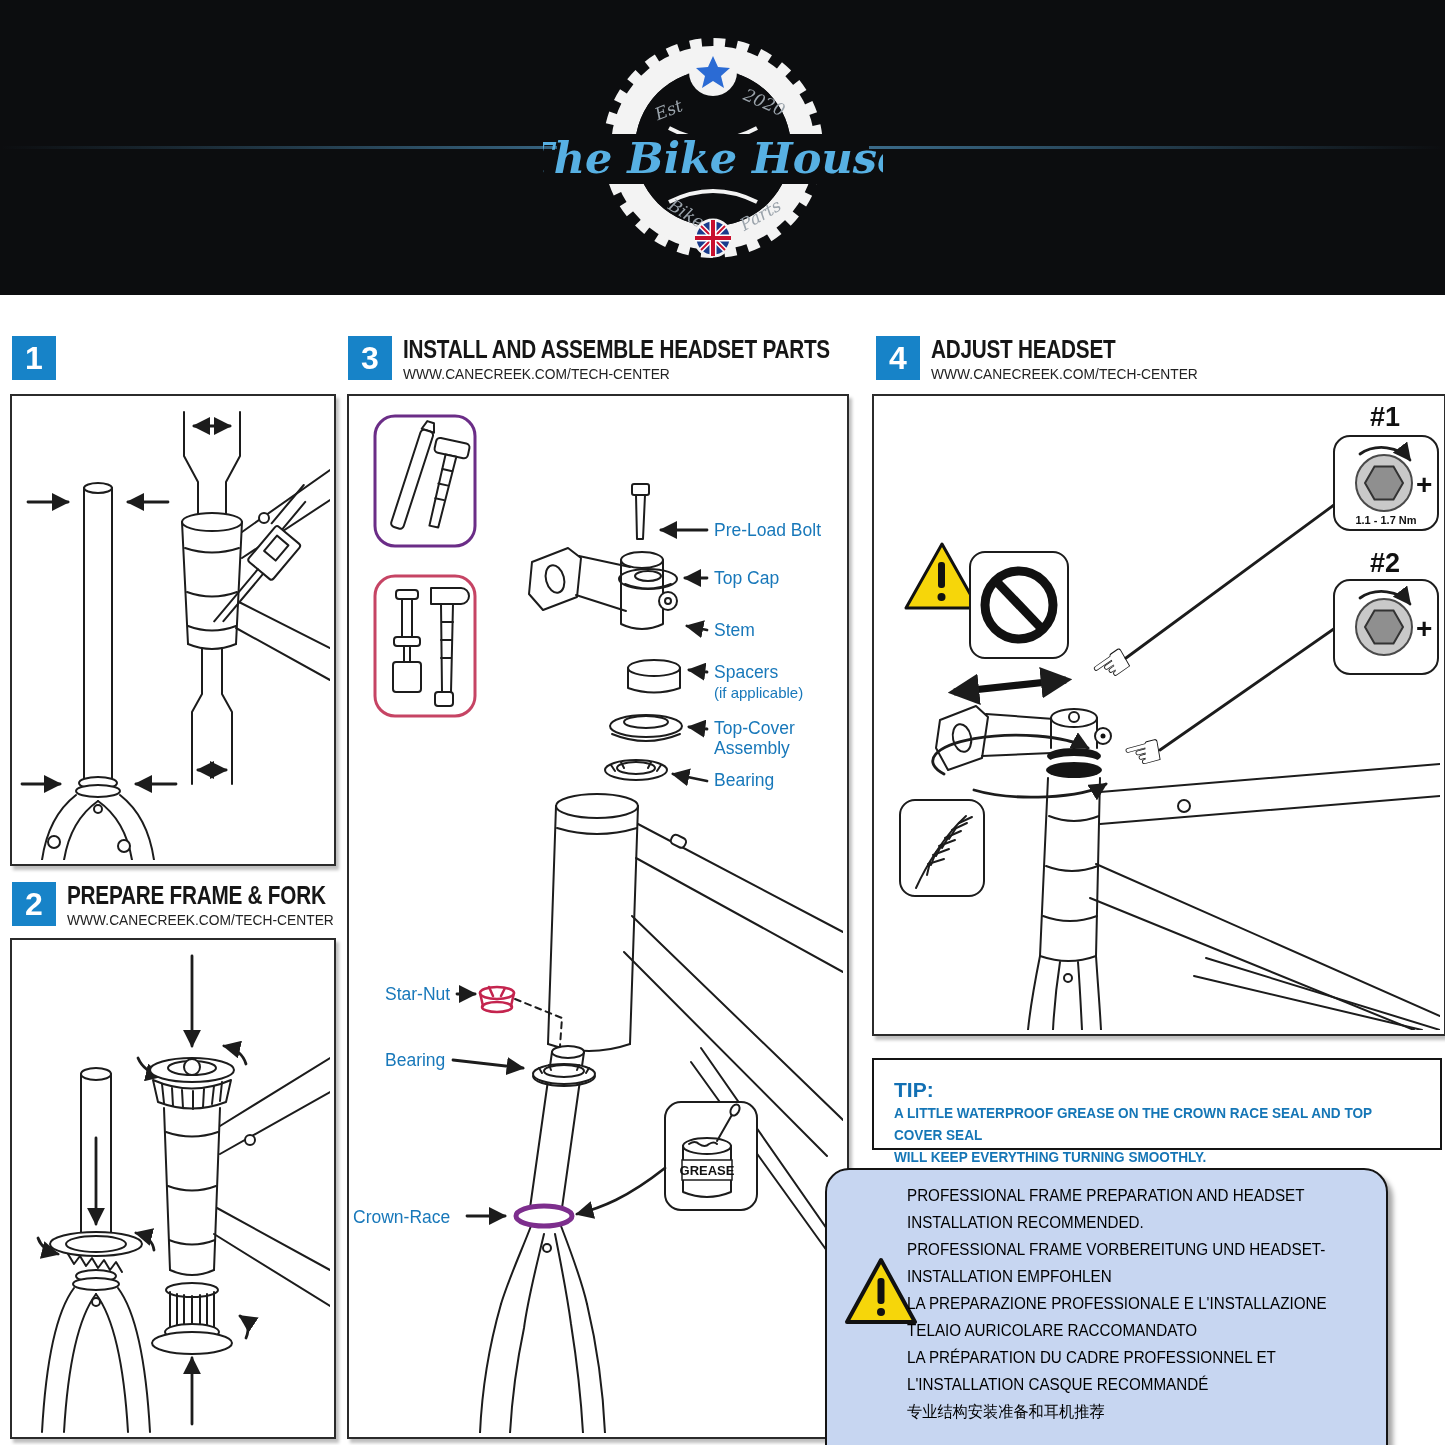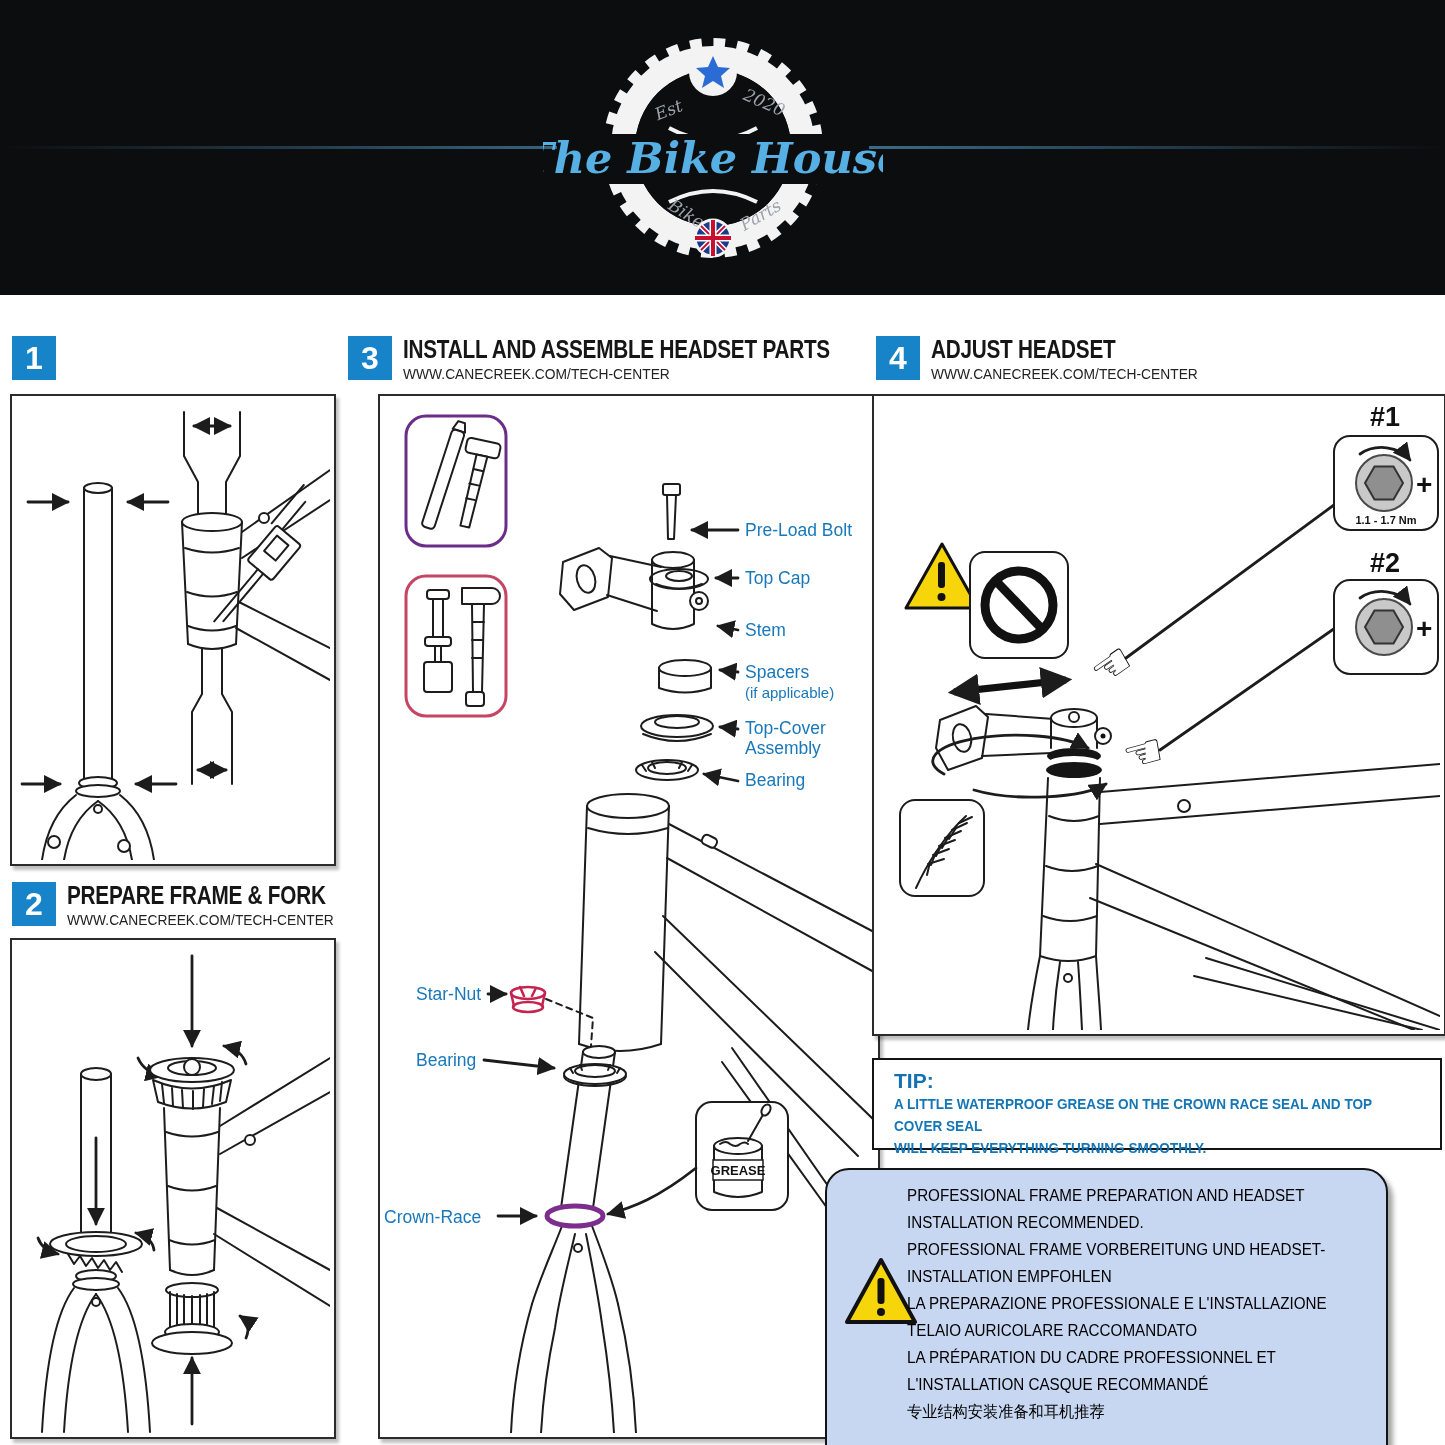--- a/index.html
+++ b/index.html
@@ -23,21 +23,21 @@
   .panel{position:absolute;background:#fff;border:2px solid #2b2b2b;box-shadow:3px 4px 3px rgba(0,0,0,.25);}
   .panel svg{display:block;}
   .ln{stroke:#1c1c1c;stroke-width:2;fill:none;stroke-linecap:round;stroke-linejoin:round;}
   .thk{stroke-width:2.8;}
   .fw{fill:#ffffff;stroke:#1c1c1c;stroke-width:2;stroke-linejoin:round;}
   .lbl{font-size:17.5px;fill:#1878ba;}
   .lbl2{font-size:15px;fill:#1878ba;}
   .hand{font-size:46px;fill:#111;}
   
   .tip{position:absolute;left:872px;top:1058px;width:570px;height:92px;background:#fff;
-       border:2px solid #141414;box-sizing:border-box;padding:9px 0 0 20px;}
+       border:2px solid #141414;box-sizing:border-box;padding:18px 0 0 20px;}
   .tip-title{font-size:21px;font-weight:bold;color:#1270b4;}
   .tip-line{font-size:14px;font-weight:bold;color:#1576b6;line-height:22px;transform:scaleX(.97);transform-origin:left;}
   
   .notice{position:absolute;left:825px;top:1168px;width:563px;height:344px;background:#c7d6f1;
           border:2px solid #141414;border-radius:24px;box-sizing:border-box;
           box-shadow:5px 6px 5px rgba(0,0,0,.35);}
   .notice-tri{position:absolute;left:16px;top:86px;}
   .notice-text{position:absolute;left:80px;top:12px;width:470px;}
   .notice-line{font-size:16px;color:#000;line-height:27px;white-space:nowrap;
                transform:scaleX(.95);transform-origin:left;}
@@ -207,21 +207,21 @@
         <ellipse class="fw" cx="180" cy="403" rx="40" ry="11"></ellipse>
         <path class="ln thk" d="M234,398 q6,-14 -6,-22" marker-end="url(#a2)"></path>
         <line class="ln thk" x1="180" y1="484" x2="180" y2="418" marker-end="url(#a2)"></line>
         <path class="ln" d="M208,186 L318,118 M208,214 L318,152"></path>
         <path class="ln" d="M205,268 L318,330 M202,294 L318,366"></path>
         <circle class="fw" cx="238" cy="200" r="5"></circle>
       </g>
     </svg>
   </div>
 
-  <div class="panel" style="left:347px;top:394px;width:498px;height:1041px;margin-left:31px;">
+  <div class="panel" style="left:347px;top:394px;width:498px;height:1041px;">
     <svg width="494" height="1037" viewBox="0 0 494 1037">
       <defs>
         <marker id="a3" viewBox="0 0 10 10" refX="9" refY="5" markerWidth="6.5" markerHeight="6.5" orient="auto-start-reverse">
           <path d="M0,0L10,5L0,10z" fill="#1c1c1c"></path>
           </marker>
       </defs>
 
       <g>
         <rect x="26" y="20" width="100" height="130" rx="20" fill="#fff" stroke="#6b2d87" stroke-width="3"></rect>
         <g transform="rotate(18 62 85)">

